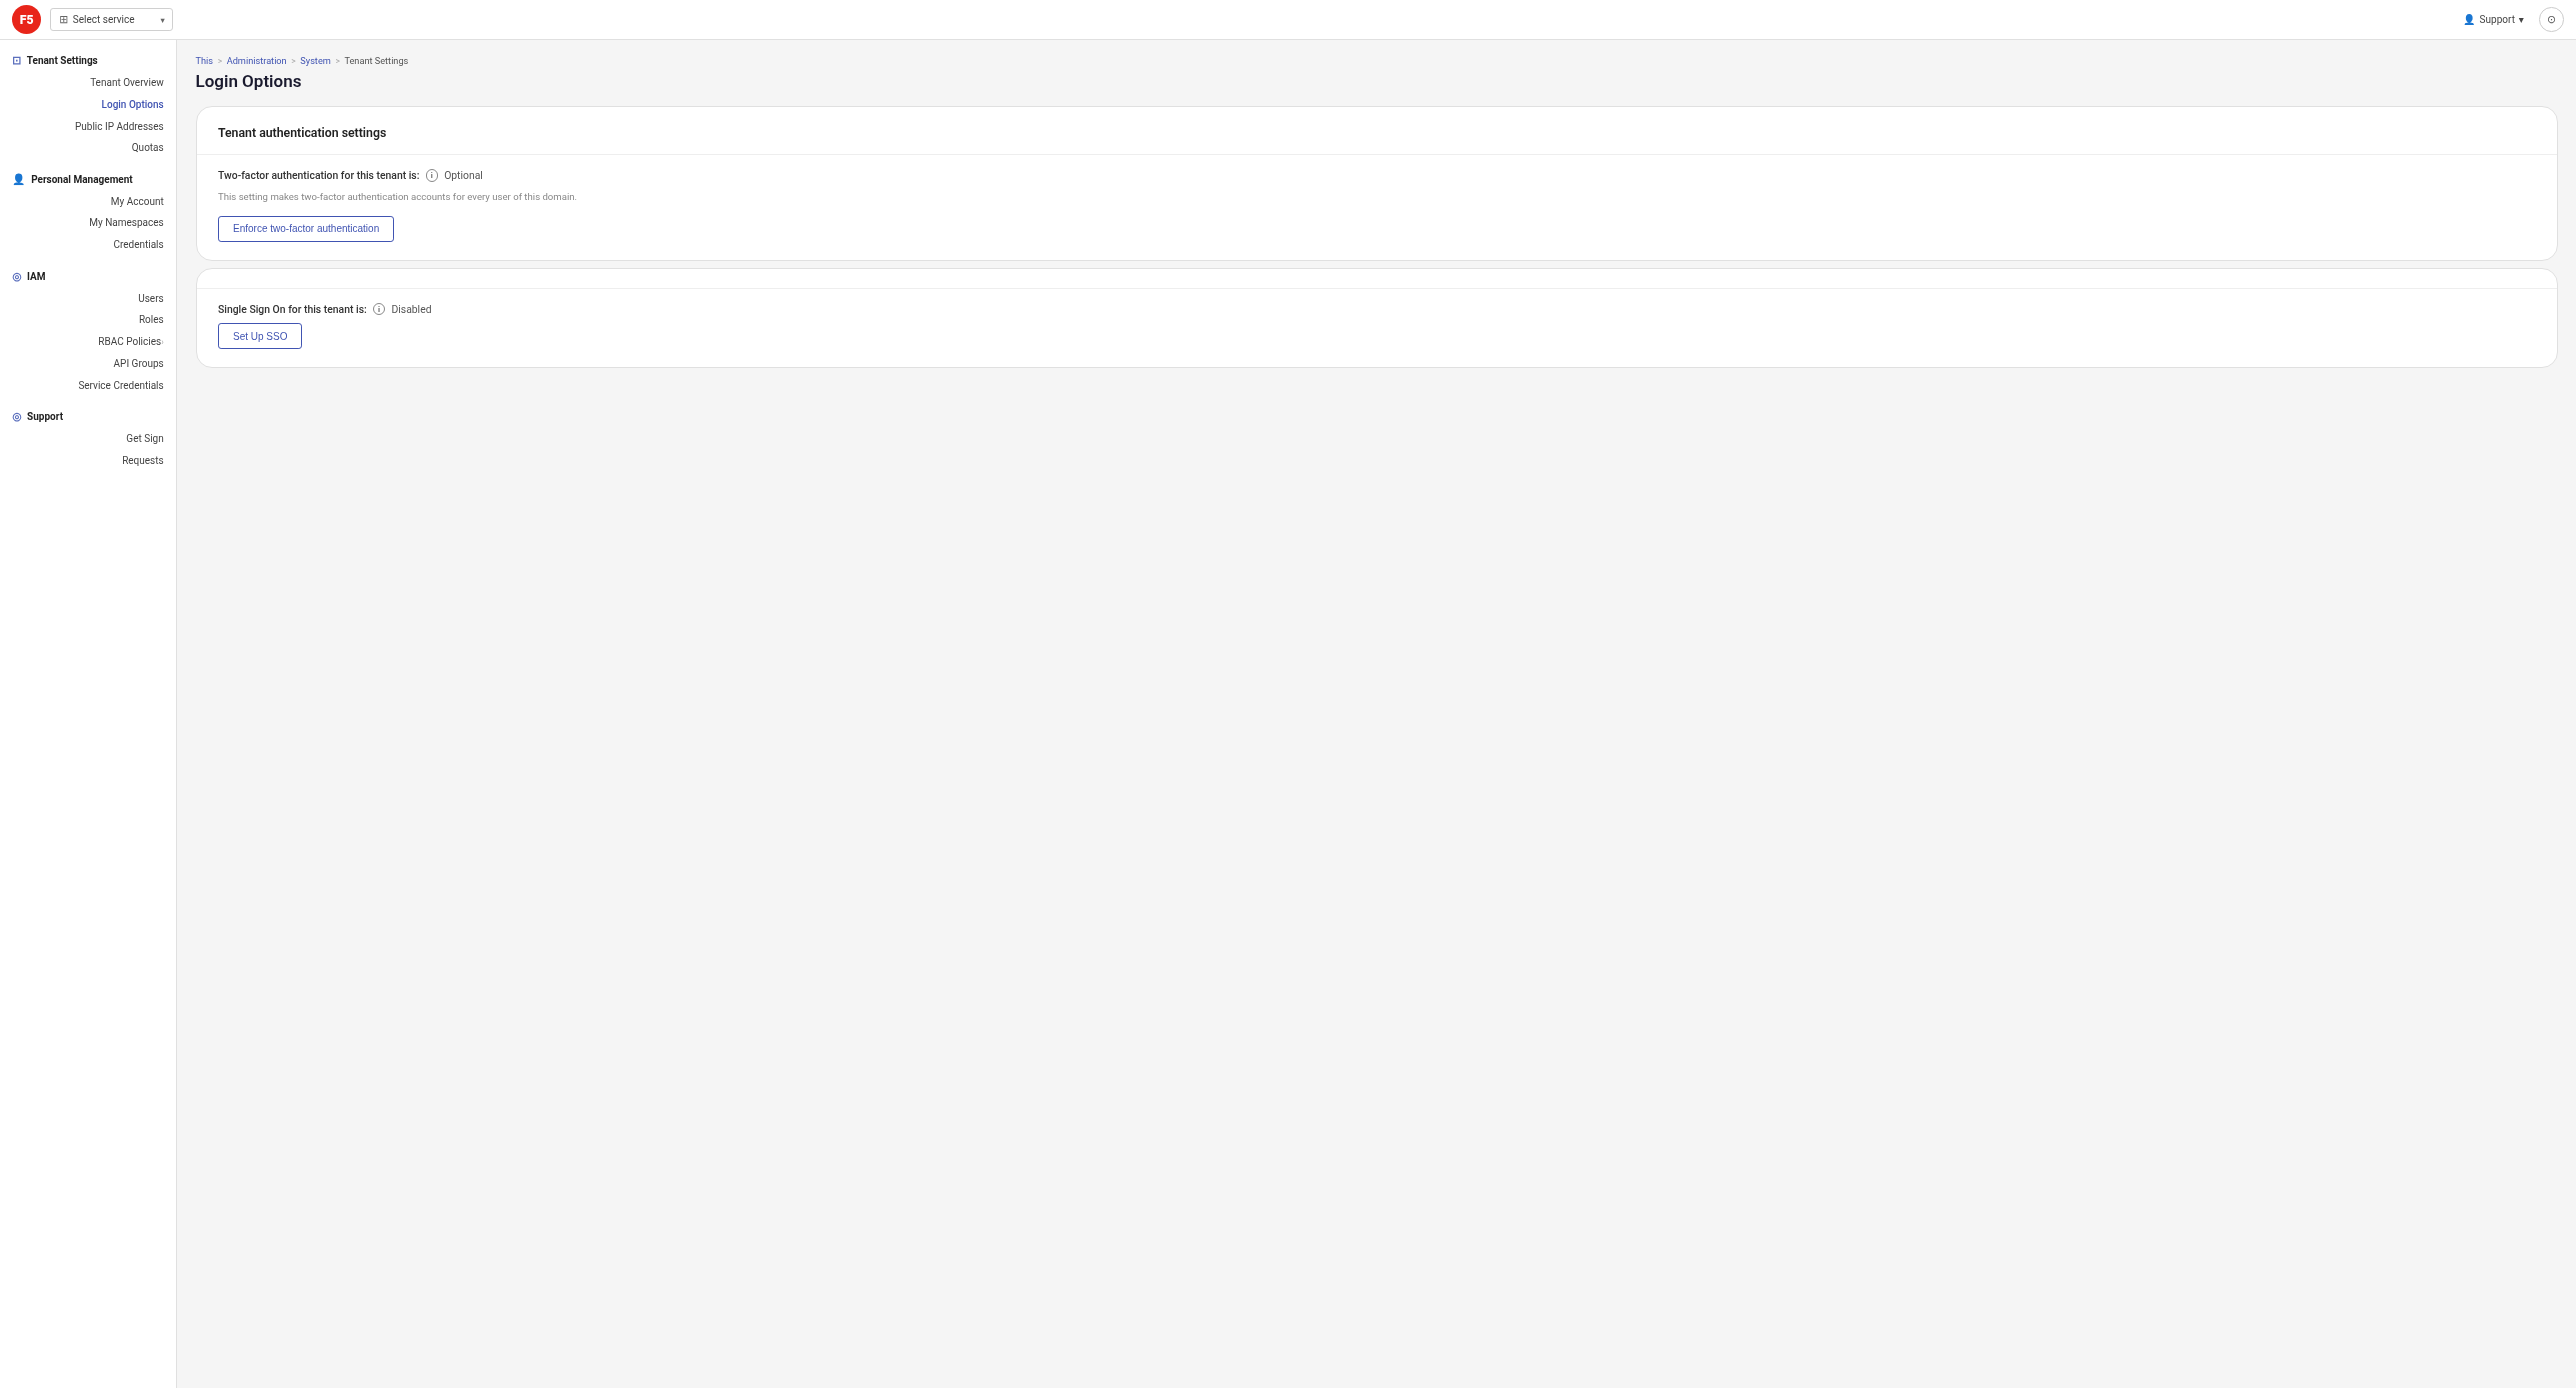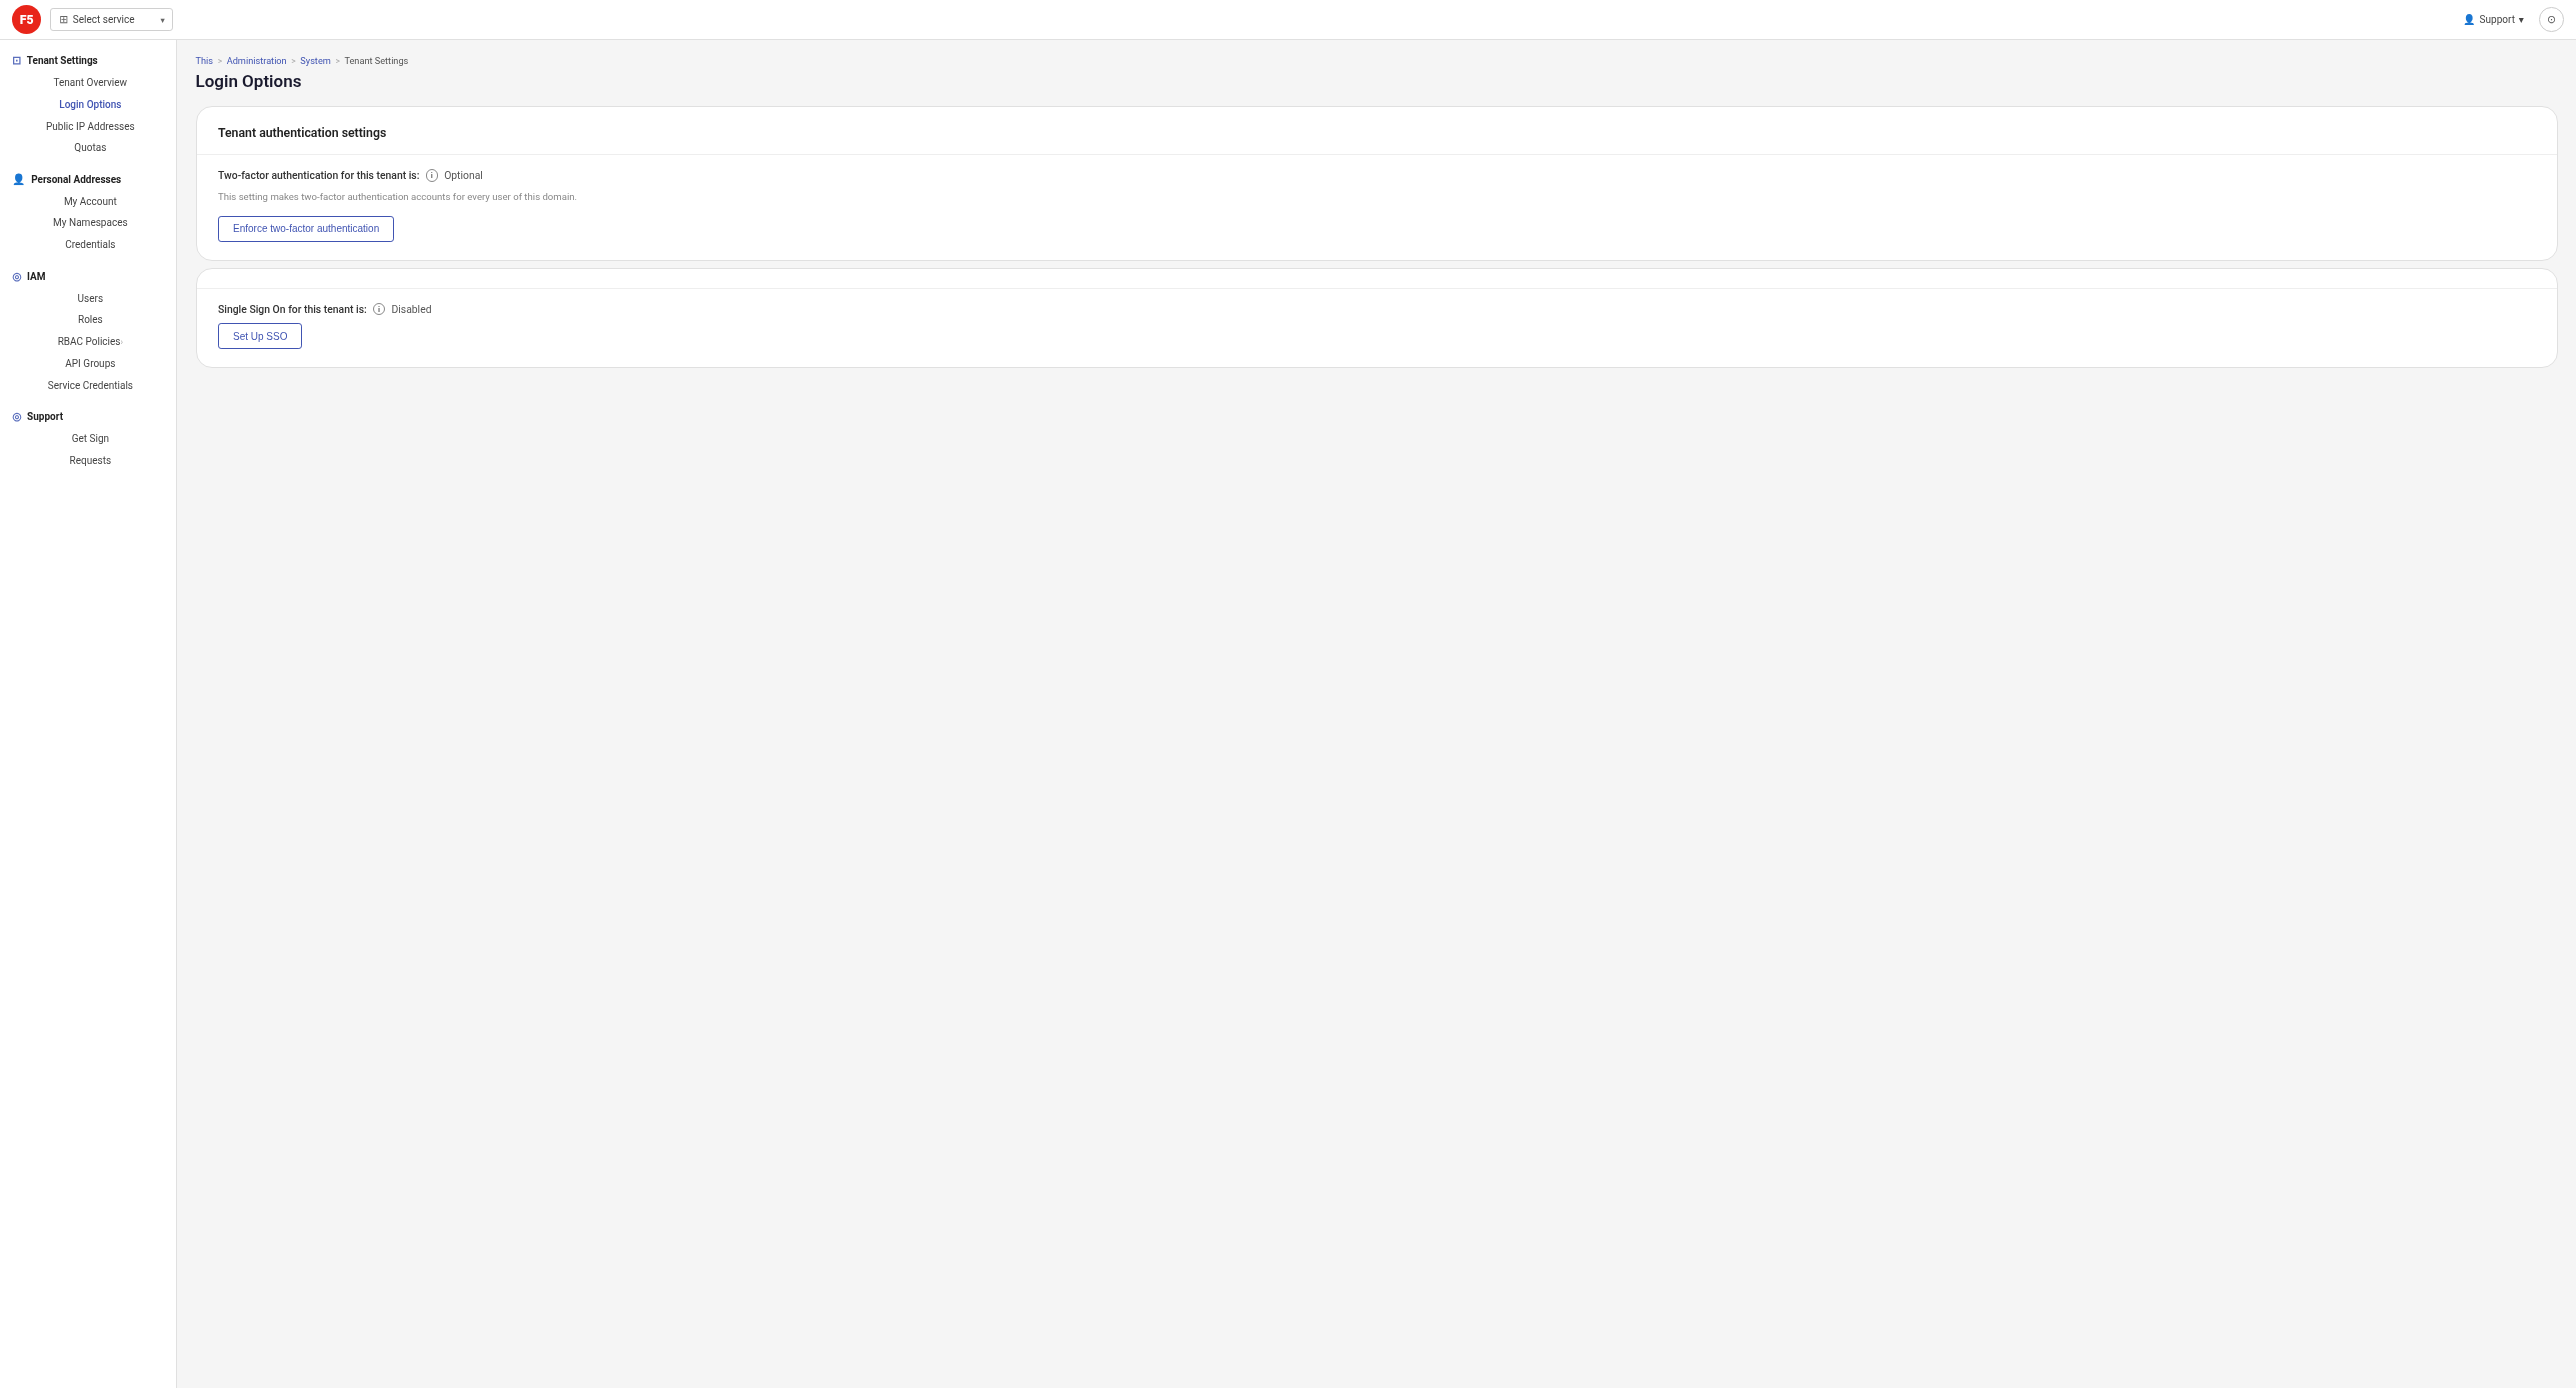--- a/index.html
+++ b/index.html
@@ -48,21 +48,21 @@
       border-right: 0.8px solid #e0e0e0; overflow-y: auto;
       padding-bottom: 15.4px;
     }
     .sidebar-section { margin-top: 14px; }
     .sidebar-section-title {
       font-size: 10px; font-weight: 700; color: #222;
       padding: 0 12.3px 4.6px 12.3px; display: flex; align-items: center; gap: 5.4px;
     }
     .sidebar-section-title .sec-icon { color: #5b6fbd; font-size: 10.8px; }
     .sidebar-item {
-      display: flex; align-items: center; justify-content: center;
+      display: flex; align-items: center; justify-content: flex-end;
       padding: 5.4px 12.3px 5.4px 17px; cursor: pointer; color: #444;
       font-size: 10px; border-radius: 0;
     }
     .sidebar-item.active { color: #4054b2; font-weight: 500; }
     .sidebar-item .chevron-right { color: #aaa; font-size: 8.5px; }
 
     
     .main-content {
       flex: 1; overflow-y: auto; padding: 15.4px 18.5px;
     }
@@ -161,21 +161,21 @@
         <span>Public IP Addresses</span>
       </div>
       <div class="sidebar-item">
         <span>Quotas</span>
       </div>
     </div>
 
     <div class="sidebar-section">
       <div class="sidebar-section-title">
         <span class="sec-icon">👤</span>
-        <span>Personal Addresses</span>
+        <span>Personal Management</span>
       </div>
       <div class="sidebar-item">
         <span>My Account</span>
       </div>
       <div class="sidebar-item">
         <span>My Namespaces</span>
       </div>
       <div class="sidebar-item">
         <span>Credentials</span>
       </div>

